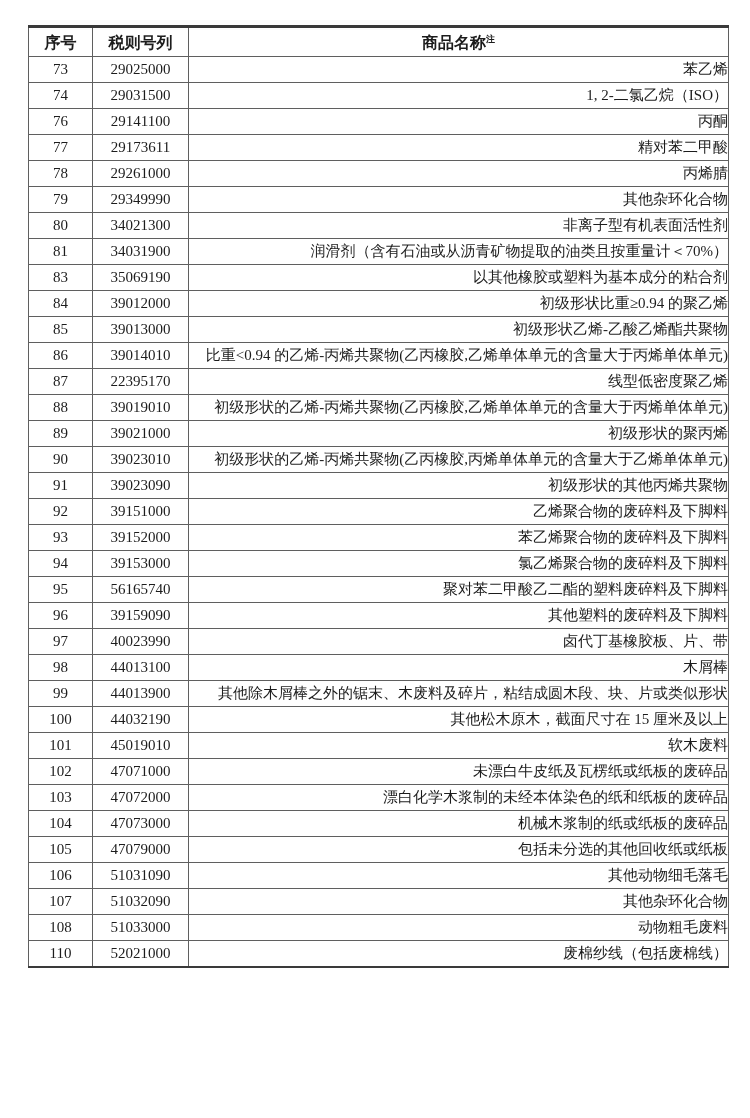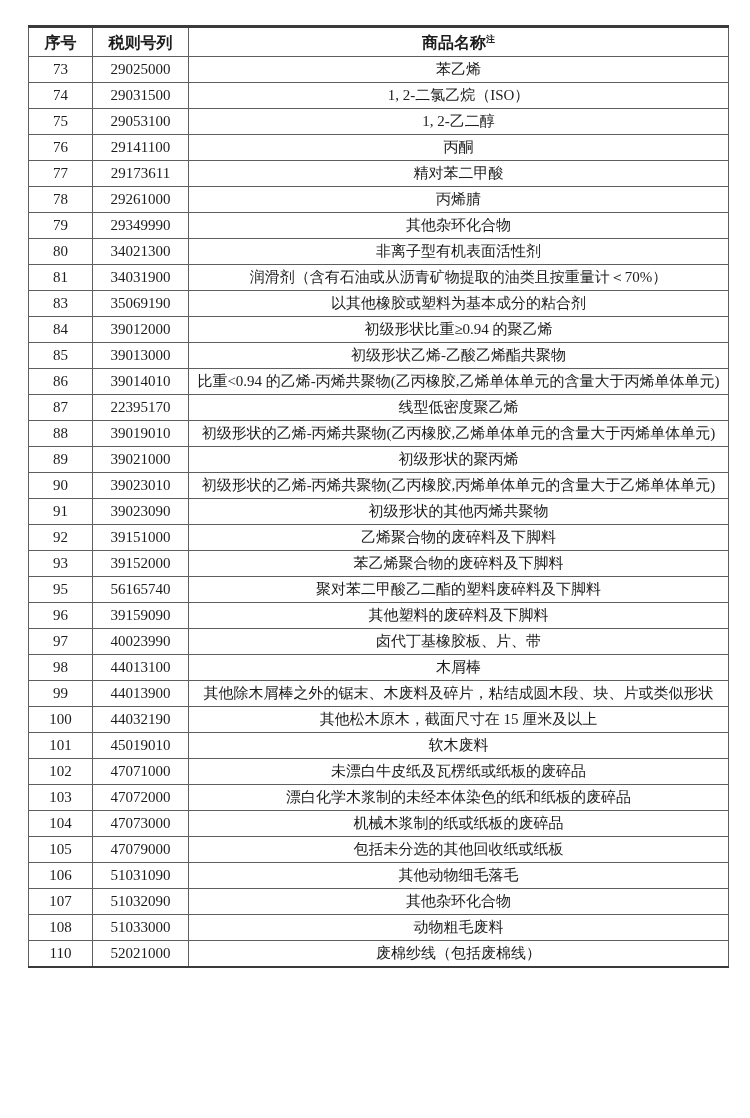--- a/index.html
+++ b/index.html
@@ -37,21 +37,21 @@
   }
   .doc-table th {
     font-weight: bold;
     font-size: 16px;
     height: 28px;
     text-align: center;
   }
   .doc-table td { height: 25px; }
   .cell-index, .cell-code { text-align: center; }
   .cell-name {
-    text-align: center;
+    text-align: right;
     padding-left: 8px;
     padding-right: 6px;
   }
   .hdr-sup {
     font-size: 9px;
     vertical-align: super;
     line-height: 0;
     font-weight: bold;
   }
 </style>
@@ -77,25 +77,20 @@
     <td class="cell-code">29025000</td>
     <td class="cell-name">苯乙烯</td>
   </tr>
 
   <tr>
     <td class="cell-index">74</td>
     <td class="cell-code">29031500</td>
     <td class="cell-name">1, 2-二氯乙烷（ISO）</td>
   </tr>
 
-  <tr>
-    <td class="cell-index">75</td>
-    <td class="cell-code">29053100</td>
-    <td class="cell-name">1, 2-乙二醇</td>
-  </tr>
 
   <tr>
     <td class="cell-index">76</td>
     <td class="cell-code">29141100</td>
     <td class="cell-name">丙酮</td>
   </tr>
 
   <tr>
     <td class="cell-index">77</td>
     <td class="cell-code">29173611</td>
@@ -186,20 +181,25 @@
     <td class="cell-code">39151000</td>
     <td class="cell-name">乙烯聚合物的废碎料及下脚料</td>
   </tr>
 
   <tr>
     <td class="cell-index">93</td>
     <td class="cell-code">39152000</td>
     <td class="cell-name">苯乙烯聚合物的废碎料及下脚料</td>
   </tr>
 
+  <tr>
+    <td class="cell-index">94</td>
+    <td class="cell-code">39153000</td>
+    <td class="cell-name">氯乙烯聚合物的废碎料及下脚料</td>
+  </tr>
 
   <tr>
     <td class="cell-index">95</td>
     <td class="cell-code">56165740</td>
     <td class="cell-name">聚对苯二甲酸乙二酯的塑料废碎料及下脚料</td>
   </tr>
 
   <tr>
     <td class="cell-index">96</td>
     <td class="cell-code">39159090</td>

